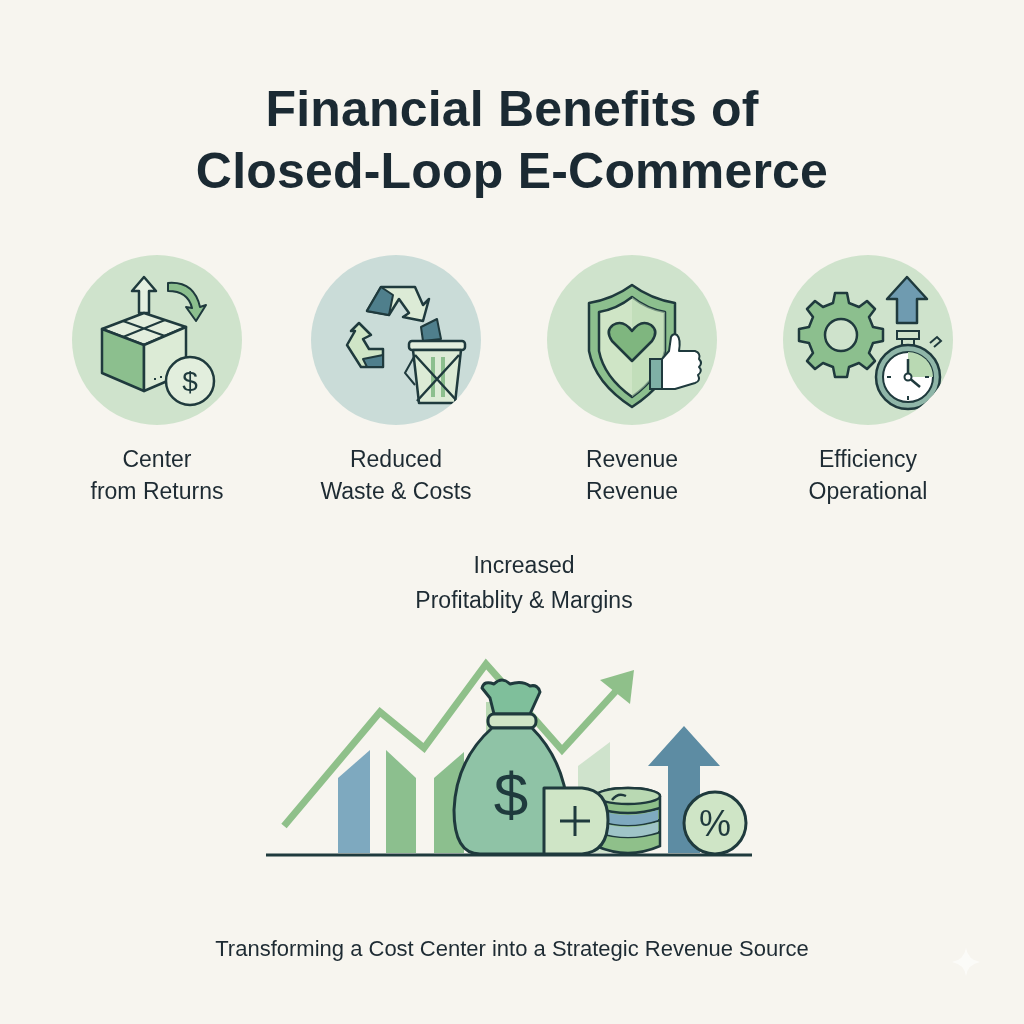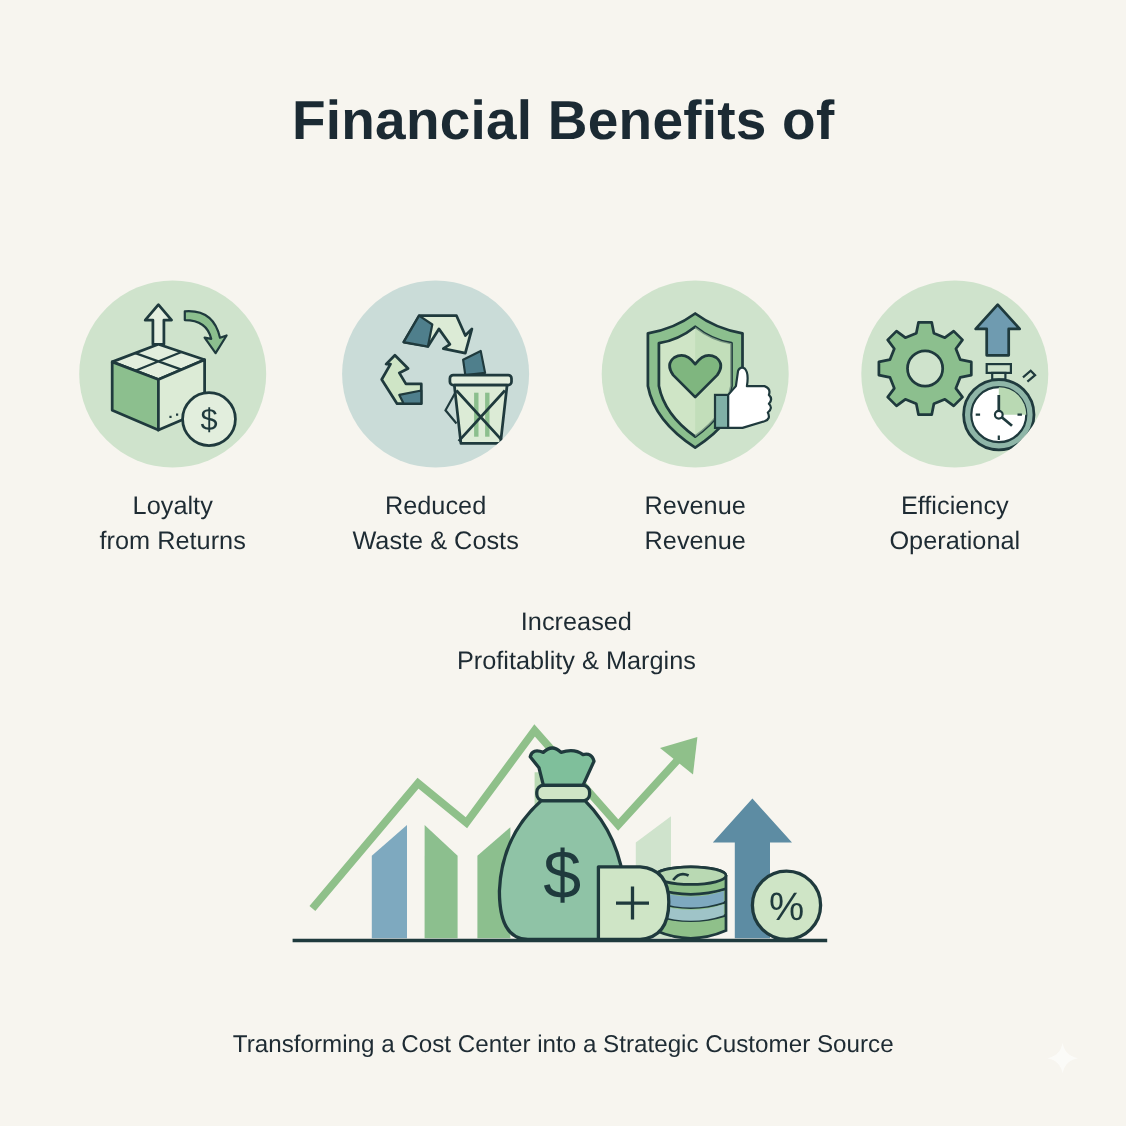--- a/index.html
+++ b/index.html
@@ -95,20 +95,21 @@
     width: 28px;
     height: 28px;
     opacity: 0.6;
   }
 </style>
 </head>
 <body>
 
 <div class="title">
   <span>Financial Benefits of</span>
+  <span>Closed-Loop E-Commerce</span>
 </div>
 
 <div class="benefit" style="left:37px;">
   <div class="circle" style="background:#cfe3cc;">
     <svg viewBox="0 0 170 170">
 
       <path d="M72 22 L60 36 L67 36 L67 58 L77 58 L77 36 L84 36 Z" fill="#e4efe0" stroke="#1f3a3d" stroke-width="2.5" stroke-linejoin="round"></path>
 
       <path d="M96 28 Q122 26 128 52 L134 50 L124 66 L114 52 L120 53 Q116 36 96 36 Z" fill="#8cbf8e" stroke="#1f3a3d" stroke-width="2" stroke-linejoin="round"></path>
 
@@ -118,21 +119,21 @@
       <path d="M30 74 L72 90 L72 136 L30 118 Z" fill="#8cbf8e" stroke="#1f3a3d" stroke-width="2.5" stroke-linejoin="round"></path>
 
       <path d="M72 90 L114 72 L114 118 L72 136 Z" fill="#dcebd6" stroke="#1f3a3d" stroke-width="2.5" stroke-linejoin="round"></path>
       <path d="M82 124 L84 124 M88 122 L90 122" stroke="#1f3a3d" stroke-width="2"></path>
 
       <circle cx="118" cy="126" r="24" fill="#e2eedd" stroke="#1f3a3d" stroke-width="2.5"></circle>
       <text x="118" y="136" text-anchor="middle" font-family="Liberation Sans, sans-serif" font-size="28" fill="#1f3a3d">$</text>
     </svg>
   </div>
   <div class="label">
-    <span>Loyalty</span>
+    <span>Center</span>
     <span>from Returns</span>
   </div>
 </div>
 
 <div class="benefit" style="left:276px;">
   <div class="circle" style="background:#cadcd8;">
     <svg viewBox="0 0 170 170">
 
       <path d="M56 56 L70 32 L104 32 L112 50 L118 44 L112 66 L92 62 L98 58 L88 44 L78 60 Z" fill="#dcebd6" stroke="#1f3a3d" stroke-width="2.5" stroke-linejoin="round"></path>
       <path d="M56 56 L70 32 L82 40 L78 60 Z" fill="#4f7f8c" stroke="#1f3a3d" stroke-width="2" stroke-linejoin="round"></path>
@@ -244,17 +245,17 @@
     <path d="M284 138 L322 138 Q348 140 348 170 Q348 202 322 204 L284 204 Z" fill="#cfe5c6" stroke="#1f3a3d" stroke-width="3" stroke-linejoin="round"></path>
     <path d="M315 156 L315 186 M300 171 L330 171" stroke="#1f3a3d" stroke-width="3"></path>
 
     <circle cx="455" cy="173" r="31" fill="#cfe5c6" stroke="#1f3a3d" stroke-width="3"></circle>
     <text x="455" y="186" text-anchor="middle" font-family="Liberation Sans, sans-serif" font-size="36" fill="#1f3a3d">%</text>
 
     <line x1="6" y1="205" x2="492" y2="205" stroke="#1f3a3d" stroke-width="3"></line>
   </svg>
 </div>
 
-<div class="footer">Transforming a Cost Center into a Strategic Customer Source</div>
+<div class="footer">Transforming a Cost Center into a Strategic Revenue Source</div>
 
 <svg class="sparkle" viewBox="0 0 28 28">
   <path d="M14 0 Q16 12 28 14 Q16 16 14 28 Q12 16 0 14 Q12 12 14 0 Z" fill="#ffffff"></path>
 </svg>
 
 </body></html>

